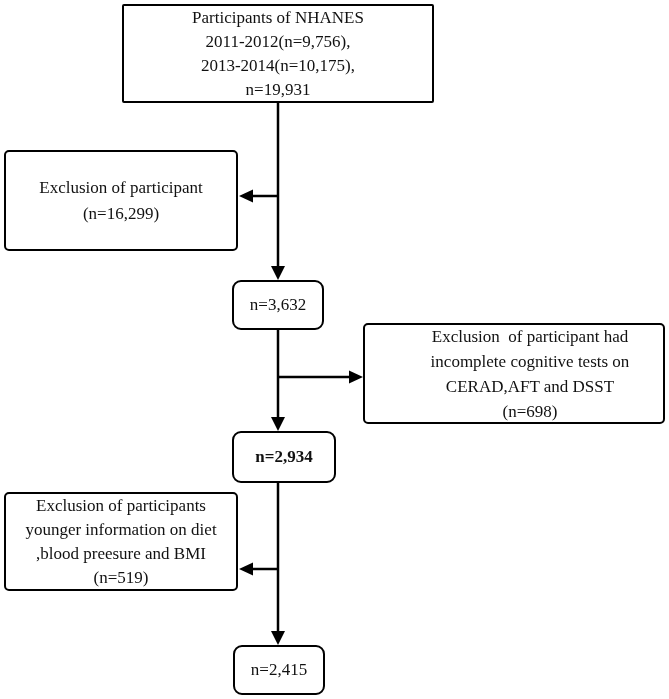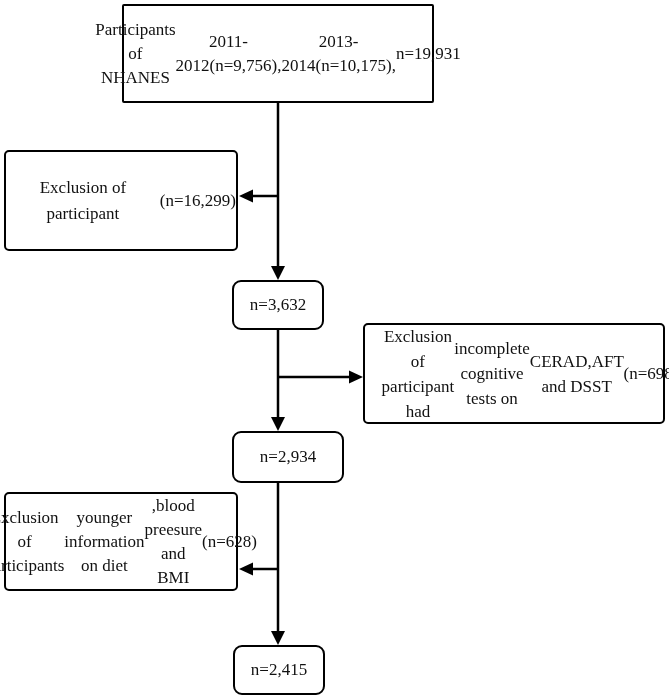--- a/index.html
+++ b/index.html
@@ -22,21 +22,21 @@
     top: 0;
     width: 669px;
     height: 699px;
   }
   .box {
     position: absolute;
     box-sizing: border-box;
     background: #ffffff;
     border: 2px solid #000000;
     display: flex;
-    flex-direction: row;
+    flex-direction: column;
     justify-content: center;
     align-items: center;
     text-align: center;
   }
   .box .line {
     white-space: pre-wrap;
   }
   .node {
     border-width: 2.5px;
     border-radius: 9px;
@@ -54,21 +54,21 @@
   }
   #node-3632 {
     left: 232px; top: 280px; width: 92px; height: 50px;
   }
   #exclusion-cognitive-box {
     left: 363px; top: 323px; width: 302px; height: 101px;
     border-radius: 5px;
     font-size: 17px; line-height: 25px; padding-left: 32px;
   }
   #node-2934 {
-    left: 232px; top: 431px; width: 112px; height: 52px;
+    left: 232px; top: 431px; width: 104px; height: 52px; font-weight: bold;
   }
   #exclusion-missing-box {
     left: 4px; top: 492px; width: 234px; height: 99px;
     border-radius: 5px;
     font-size: 17px; line-height: 24px;
   }
   #node-2415 {
     left: 233px; top: 645px; width: 92px; height: 50px;
   }
   .stroke {
@@ -131,20 +131,20 @@
   </div>
 
   <div class="box node" id="node-2934">
     <div class="line">n=2,934</div>
   </div>
 
   <div class="box" id="exclusion-missing-box">
     <div class="line">Exclusion of participants</div>
     <div class="line">younger information on diet</div>
     <div class="line">,blood preesure and BMI</div>
-    <div class="line">(n=628)</div>
+    <div class="line">(n=519)</div>
   </div>
 
   <div class="box node" id="node-2415">
     <div class="line">n=2,415</div>
   </div>
 
 </div>
 
 </body></html>

